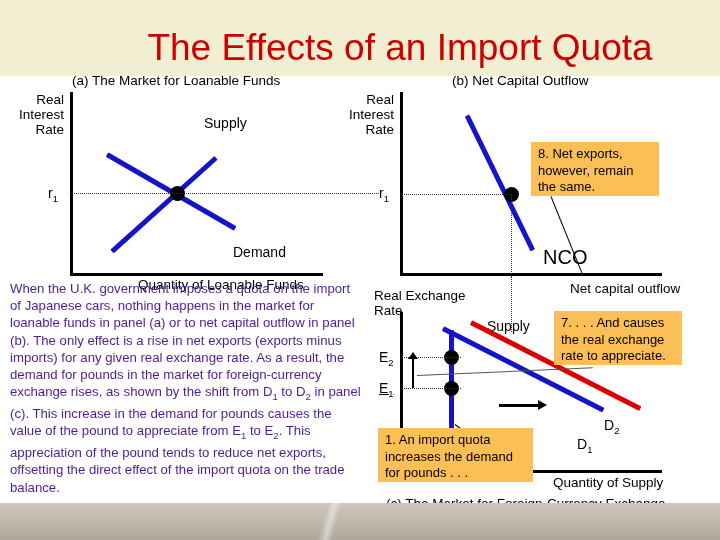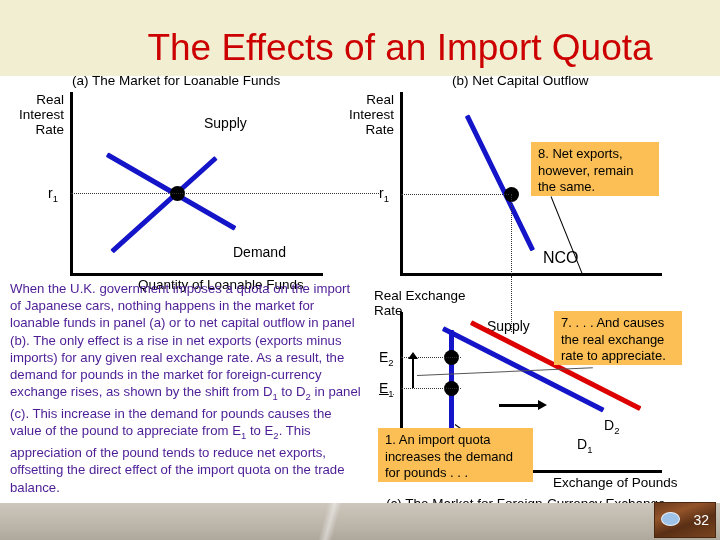--- a/index.html
+++ b/index.html
@@ -142,44 +142,45 @@
   <div class="axlabel" style="left:48px;top:186px;font-size:14px;">
     <span>r</span><span class="sub">1</span>
   </div>
 
   <div class="dotted-h" style="left:71px;top:193px;width:310px;"></div>
 
   <div class="axis ax-v" style="left:400px;top:92px;height:184px;"></div>
   <div class="axis ax-h" style="left:400px;top:273px;width:262px;"></div>
 
   <div class="axlabel right-al" style="left:330px;top:92px;width:64px;">Real<br>Interest<br>Rate</div>
+  <div class="axlabel" style="left:570px;top:281px;">Net capital outflow</div>
 
   <div class="axlabel" style="left:379px;top:186px;font-size:14px;">
     <span>r</span><span class="sub">1</span>
   </div>
 
   <div class="curve blue" style="left:467px;top:113px;width:150px;height:5px;transform:rotate(64deg);"></div>
-  <div class="axlabel" style="left:543px;top:250px;font-size:16px;">NCO</div>
+  <div class="axlabel" style="left:543px;top:250px;font-size:20px;">NCO</div>
 
   <div class="dot" style="left:504px;top:187px;"></div>
 
   <div class="dotted-h" style="left:401px;top:194px;width:108px;"></div>
   <div class="dotted-v" style="left:511px;top:194px;height:80px;"></div>
 
   <div class="callout" style="left:531px;top:142px;width:128px;height:54px;">8. Net exports, however, remain the same.</div>
 
   <div class="leader" style="left:551px;top:196px;width:84px;transform:rotate(68deg);"></div>
 
   <div class="dotted-v" style="left:511px;top:276px;height:56px;"></div>
 
   <div class="axis ax-v" style="left:400px;top:312px;height:160px;"></div>
   <div class="axis ax-h" style="left:400px;top:470px;width:262px;"></div>
 
   <div class="axlabel" style="left:374px;top:288px;">Real Exchange<br>Rate</div>
-  <div class="axlabel" style="left:553px;top:475px;">Exchange of Pounds</div>
+  <div class="axlabel" style="left:553px;top:475px;">Quantity of Supply</div>
 
   <div class="curve blue" style="left:449px;top:330px;width:5px;height:114px;"></div>
   <div class="axlabel" style="left:487px;top:319px;font-size:14px;">Supply</div>
 
   <div class="curve blue" style="left:443px;top:326px;width:180px;height:5px;transform:rotate(27deg);"></div>
 
   <div class="curve red" style="left:471px;top:320px;width:190px;height:5px;transform:rotate(27deg);"></div>
 
   <div class="axlabel" style="left:577px;top:437px;font-size:14px;">
     <span>D</span><span class="sub">1</span>
@@ -211,18 +212,14 @@
 
   <div class="callout" style="left:554px;top:311px;width:128px;height:54px;">7. . . . And causes the real exchange rate to appreciate.</div>
 
   <div class="callout" style="left:378px;top:428px;width:155px;height:54px;">1. An import quota increases the demand for pounds . . .</div>
 
   <div class="para"><span>When the U.K. government imposes a quota on the import of Japanese cars, nothing happens in the market for loanable funds in panel (a) or to net capital outflow in panel (b). The only effect is a rise in net exports (exports minus imports) for any given real exchange rate. As a result, the demand for pounds in the market for foreign-currency exchange rises, as shown by the shift from D</span><sub>1</sub><span> to D</span><sub>2</sub><span> in panel (c). This increase in the demand for pounds causes the value of the pound to appreciate from E</span><sub>1</sub><span> to E</span><sub>2</sub><span>. This appreciation of the pound tends to reduce net exports, offsetting the direct effect of the import quota on the trade balance.</span></div>
 
   <div class="footer">
     <div class="seam"></div>
   </div>
-  <div class="pagebox">
-    <div class="bullet"></div>
-    <div class="num">32</div>
-  </div>
 
 </div>
 
 </body></html>

